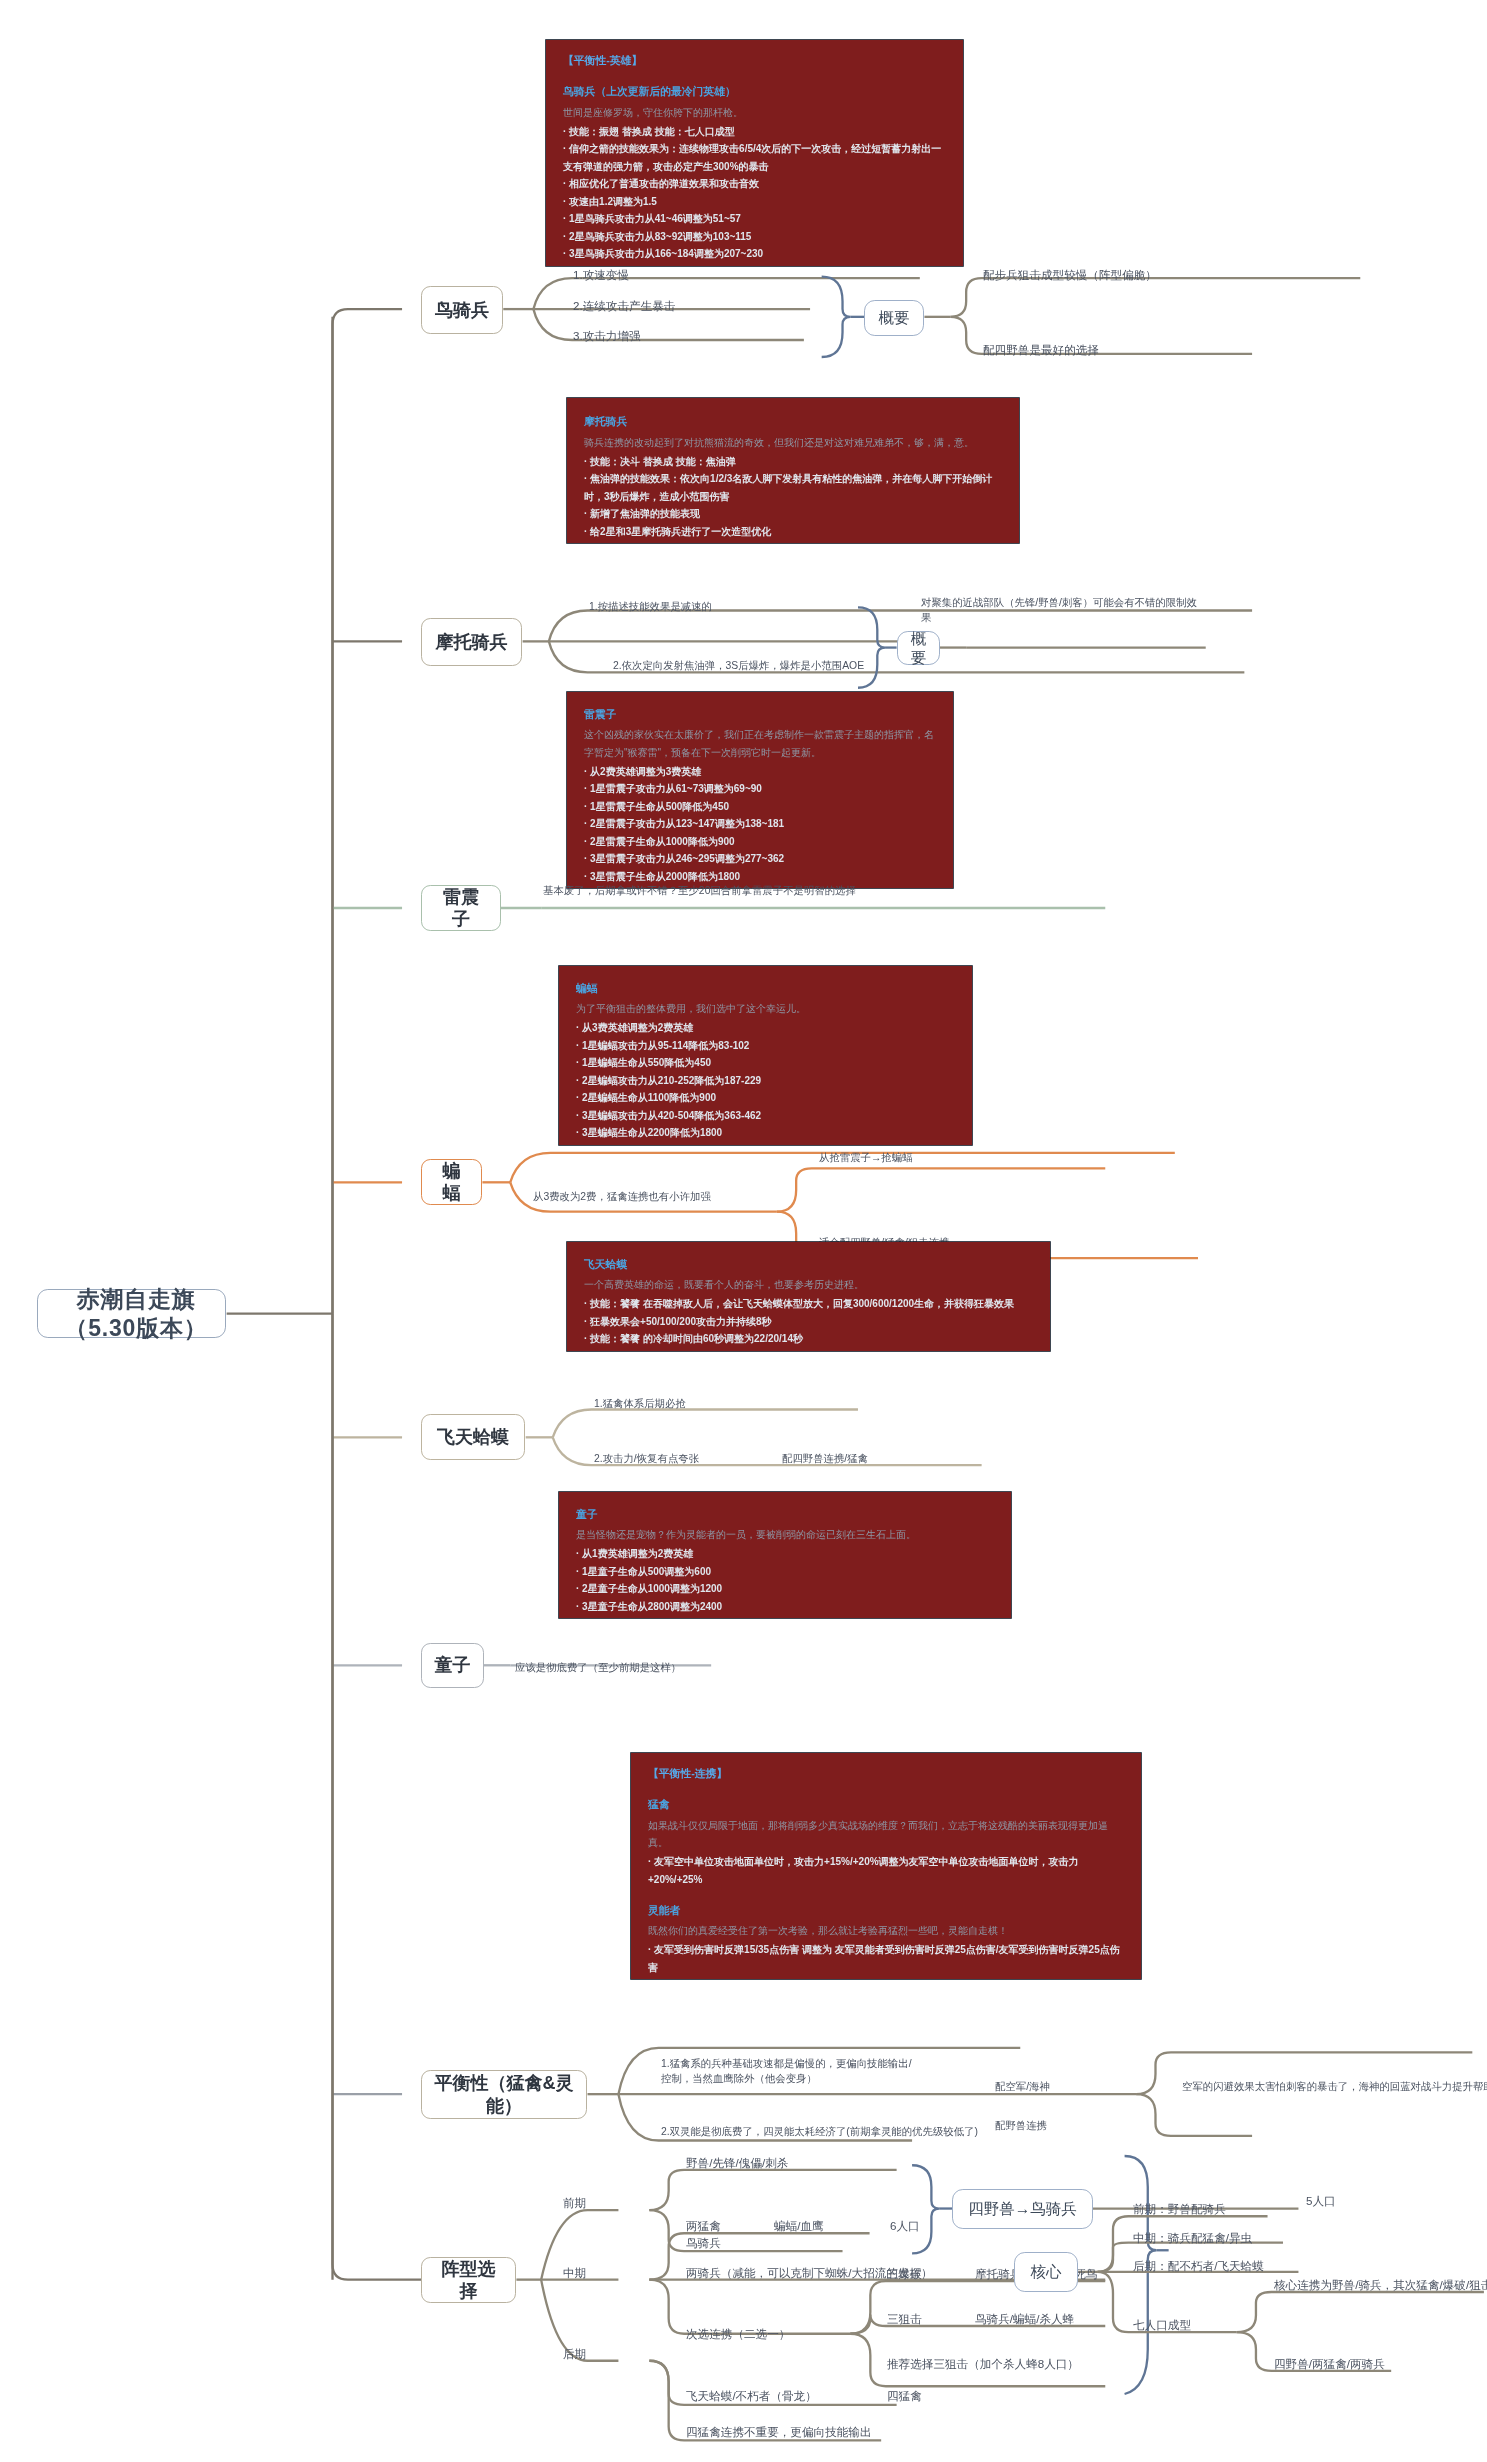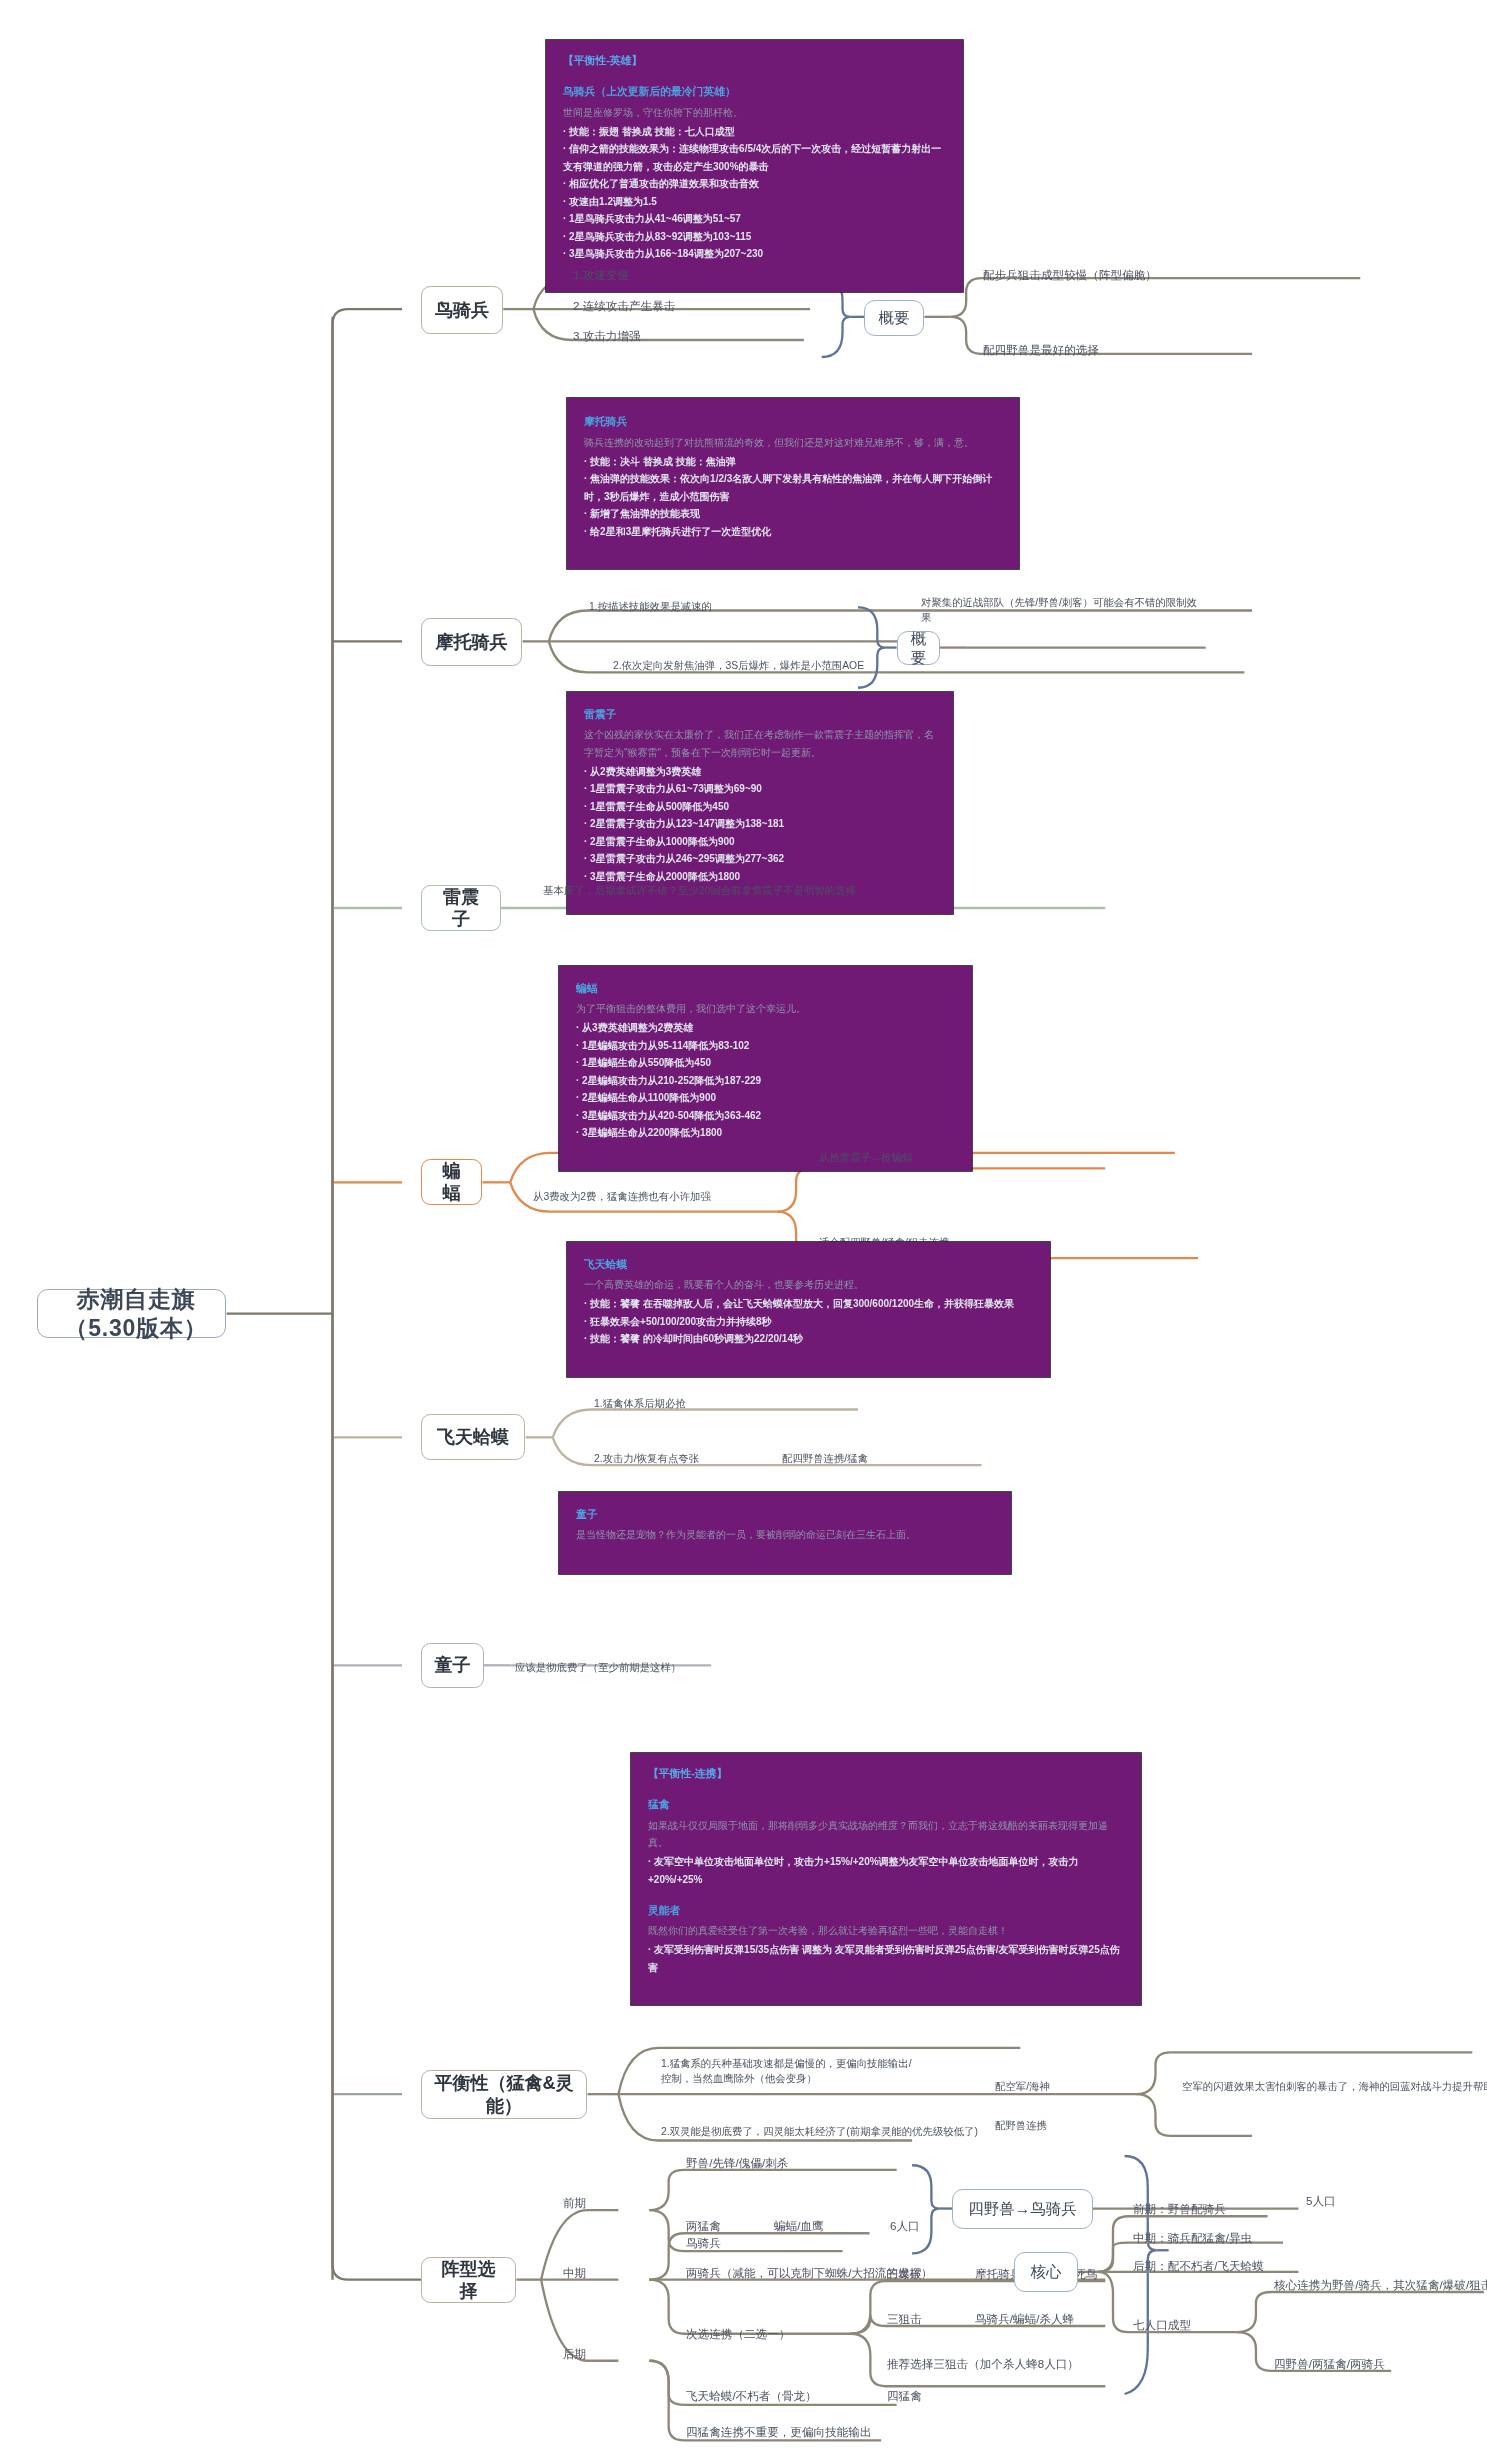--- a/index.html
+++ b/index.html
@@ -57,22 +57,22 @@
     color:#4a5260;
     line-height:1.45;
     white-space:nowrap;
   }
   .leaf.sm { font-size:10.4px; }
   .leaf.wrap { white-space:normal; }
 
   
   .card {
     position:absolute;
-    background:#701a75;
-    padding:14px 17px 29px 17px;
+    background:#7f1d1d;
+    padding:14px 17px 3px 17px;
     color:#d5dbe3;
     box-shadow:0 0 0 0.8px #101a27;
   }
   .card .tag   { color:#56a8e8; font-size:10.8px; font-weight:bold; margin-bottom:17px; }
   .card .h     { color:#4aa3e0; font-size:10.8px; font-weight:bold; margin-bottom:4.6px; }
   .card .h2    { color:#4aa3e0; font-size:10.8px; font-weight:bold; margin:15.5px 0 4.6px 0; }
   .card .lede  { color:#8d98a6; font-size:10px; line-height:1.75; margin-bottom:1.5px; }
   .card ul     { list-style:none; margin:0; padding:0; }
   .card li     { font-size:10px; line-height:1.75; font-weight:bold; color:#dfe5ec; }
   .card li:before { content:"· "; }
@@ -261,20 +261,26 @@
   </div>
 
   <div class="node hero tan" style="left:421px; top:1414px; width:104px; height:46px;">飞天蛤蟆</div>
   <div class="leaf sm" style="left:594px; top:1396px;">1.猛禽体系后期必抢</div>
   <div class="leaf sm" style="left:594px; top:1451px;">2.攻击力/恢复有点夸张</div>
   <div class="leaf sm" style="left:782px; top:1451px;">配四野兽连携/猛禽</div>
 
   <div class="card" style="left:559px; top:1492px; width:452px;">
     <div class="h" style="margin-top:1.5px;">童子</div>
     <div class="lede">是当怪物还是宠物？作为灵能者的一员，要被削弱的命运已刻在三生石上面。</div>
+    <ul>
+      <li>从1费英雄调整为2费英雄</li>
+      <li>1星童子生命从500调整为600</li>
+      <li>2星童子生命从1000调整为1200</li>
+      <li>3星童子生命从2800调整为2400</li>
+    </ul>
   </div>
 
   <div class="node hero grey" style="left:421px; top:1643px; width:63px; height:45px;">童子</div>
   <div class="leaf sm" style="left:515px; top:1660px;">应该是彻底费了（至少前期是这样）</div>
 
   <div class="card" style="left:631px; top:1753px; width:510px;">
     <div class="tag">【平衡性-连携】</div>
     <div class="h">猛禽</div>
     <div class="lede">如果战斗仅仅局限于地面，那将削弱多少真实战场的维度？而我们，立志于将这残酷的美丽表现得更加逼真。</div>
     <ul>

